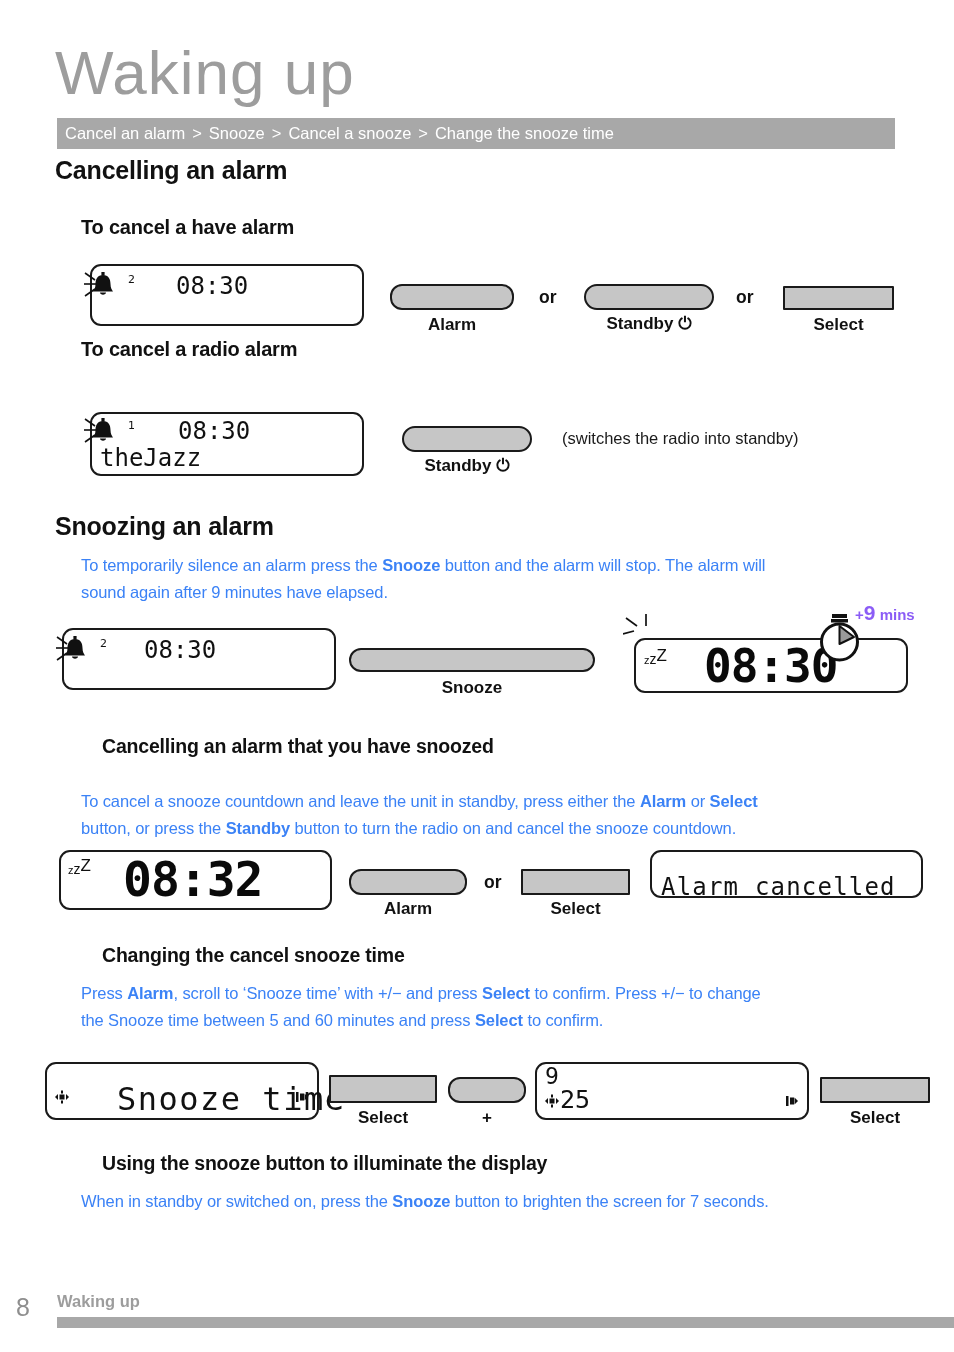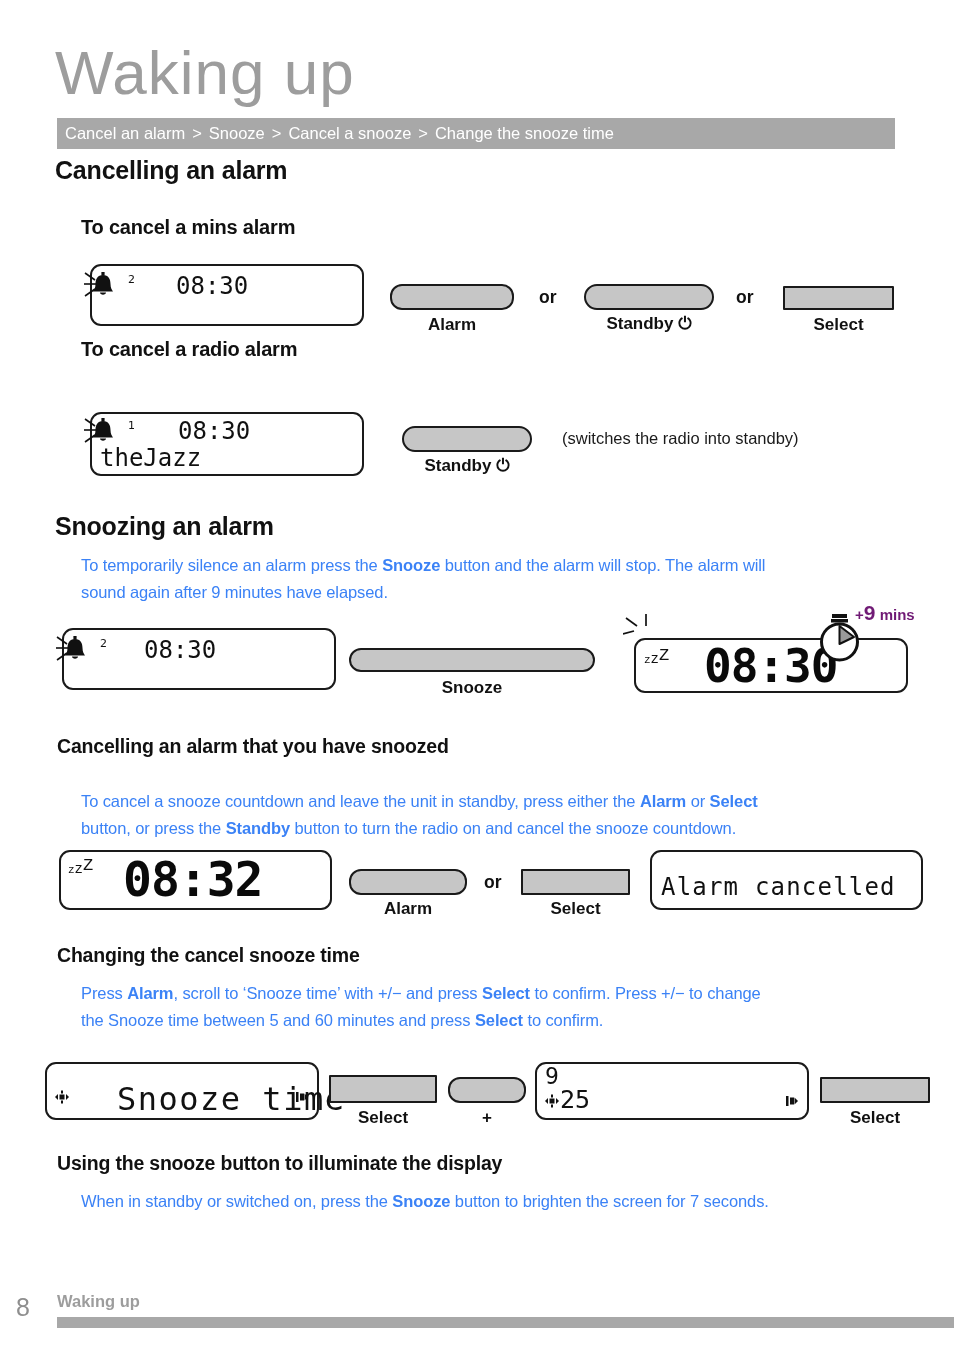--- a/index.html
+++ b/index.html
@@ -56,20 +56,21 @@
     font-weight: 700;
     color: #111;
     letter-spacing: -0.2px;
   }
   .h2s {
     position: absolute;
     font-size: 19.5px;
     font-weight: 700;
     color: #111;
     letter-spacing: -0.2px;
+    margin-left: 45px;
   }
   .para {
     position: absolute;
     font-size: 16.5px;
     line-height: 27px;
     color: #3b82f6;
     letter-spacing: -0.1px;
   }
   .para b { font-weight: 700; }
 
@@ -104,21 +105,21 @@
   
   .bell-wrap { position: absolute; }
   .bell-num {
     position: absolute;
     font-family: "DejaVu Sans", sans-serif;
     font-size: 11px;
     color: #111;
   }
 
   
-  .zzz { position: absolute; font-family:Liberation Mono, monospace; color:#111;text-align:center; }
+  .zzz { position: absolute; font-family:Liberation Sans, sans-serif; color:#111;text-align:center; }
   .zzz .z1 { font-size: 11px; }
   .zzz .z2 { font-size: 14px; }
   .zzz .z3 { font-size: 17px; vertical-align: 3px; }
 
   
   .flash { position: absolute; }
 
   
   .btn {
     position: absolute;
@@ -146,21 +147,21 @@
     position: absolute;
     font-size: 16.5px;
     color: #1a1a1a;
   }
 
   
   .mins-label {
     position: absolute;
     font-size: 15px;
     font-weight: 700;
-    color: #701a75;
+    color: #8b5cf6;
     white-space: nowrap;
   }
   .mins-label .big { font-size: 21px; }
 
   
   #footer-page-num {
     position: absolute;
     left: 16px;
     top: 1293px;
     font-size: 25px;
@@ -193,21 +194,21 @@
   <span class="sep">&gt;</span>
   <span class="crumb">Snooze</span>
   <span class="sep">&gt;</span>
   <span class="crumb">Cancel a snooze</span>
   <span class="sep">&gt;</span>
   <span class="crumb">Change the snooze time</span>
 </div>
 
 <div class="h1" style="left:55px; top:156px;">Cancelling an alarm</div>
 
-<div class="h2" style="left:81px; top:216px;">To cancel a mins alarm</div>
+<div class="h2" style="left:81px; top:216px;">To cancel a have alarm</div>
 
 <div class="lcd" style="left:90px; top:264px; width:274px; height:62px;">
 
   <svg class="bell-wrap" style="left:-9px; top:3px;" width="42" height="36" viewBox="0 0 42 36">
     <path d="M2 4 L12 11" stroke="#111" stroke-width="1.6" fill="none"></path>
     <path d="M1 15 L13 15" stroke="#111" stroke-width="1.6" fill="none"></path>
     <path d="M2 27 L12 20" stroke="#111" stroke-width="1.6" fill="none"></path>
     <path d="M20 6 C14.5 6 12.5 10 12.5 15 C12.5 19 11 21 10 22.5 L30 22.5 C29 21 27.5 19 27.5 15 C27.5 10 25.5 6 20 6 Z" fill="#111"></path>
     <rect x="18.4" y="3" width="3.2" height="3.4" fill="#111"></rect>
     <path d="M17 23.6 C17 26.4 23 26.4 23 23.6 Z" fill="#111"></path>
@@ -313,21 +314,21 @@
 </div>
 
 <div class="btn rounded" style="left:349px; top:869px; width:118px; height:26px;"></div>
 <div class="btn-label" style="left:349px; top:899px; width:118px;">Alarm</div>
 
 <div class="or" style="left:484px; top:872px;">or</div>
 
 <div class="btn square" style="left:521px; top:869px; width:109px; height:26px;"></div>
 <div class="btn-label" style="left:521px; top:899px; width:109px;">Select</div>
 
-<div class="lcd" style="left:650px; top:850px; width:273px; height:60px;">
+<div class="lcd" style="left:650px; top:850px; width:273px; height:48px;">
   <span class="lcd-mono" style="left:9px; top:21px; font-size:24px; letter-spacing:1.2px;">Alarm cancelled</span>
 </div>
 
 <div class="h2s" style="left:57px; top:944px;">Changing the cancel snooze time</div>
 
 <div class="para" style="left:81px; top:980px; width:830px;">
   <span>Press </span><b>Alarm</b><span>, scroll to ‘Snooze time’ with +/− and press </span><b>Select</b><span> to confirm. Press  +/−  to change</span><br>
   <span>the Snooze time between 5 and 60 minutes and press </span><b>Select</b><span> to confirm.</span>
 </div>
 

